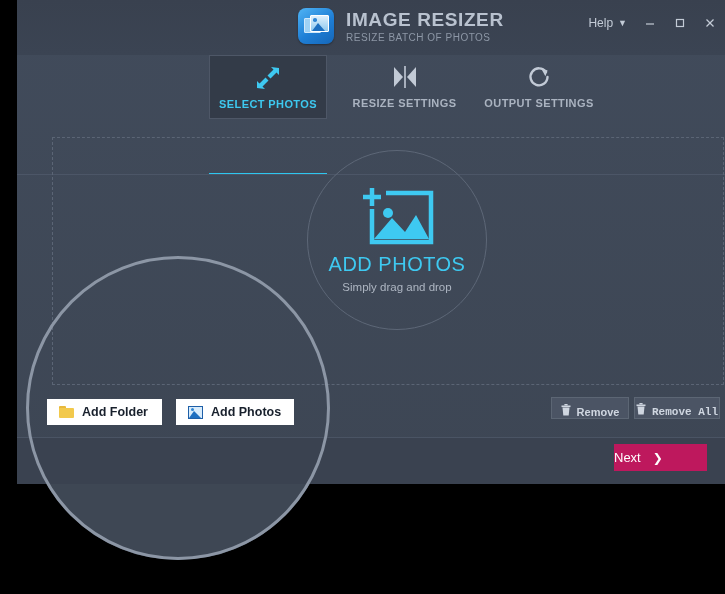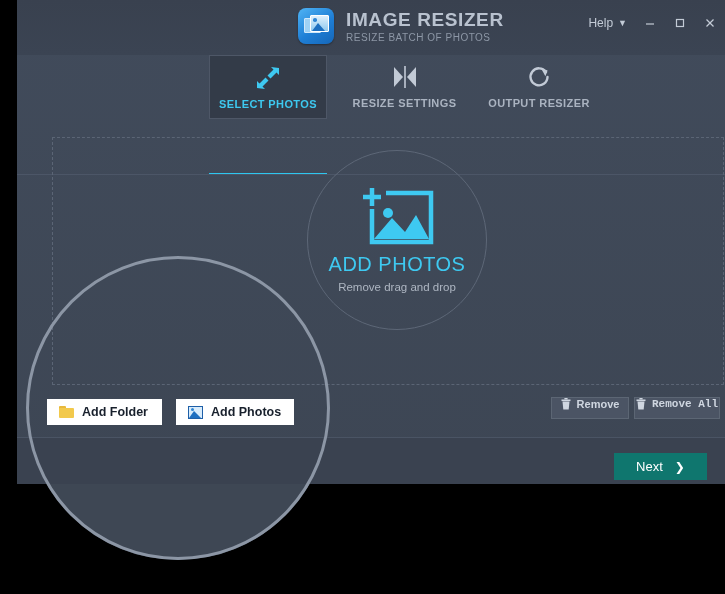--- a/index.html
+++ b/index.html
@@ -138,40 +138,40 @@
     padding:0 12px;box-sizing:border-box;
     font-size:12.5px;font-weight:bold;color:#18202c;
   }
   #add-folder-button{left:19px;width:115px;}
   #add-photos-button{left:148px;width:118px;}
 
   .ghost-btn{
     position:absolute;top:12px;height:22px;
     background:#4b5464;border:1px solid #5c footer;
     border:1px solid #5c6674;
-    display:flex;align-items:flex-start;justify-content:center;gap:6px;
+    display:flex;align-items:flex-end;justify-content:center;gap:6px;
     font-size:11px;font-weight:bold;color:#cfd6e0;
     box-sizing:border-box;
   }
   #remove-button{left:523px;width:78px;}
   #remove-all-button{left:606px;width:86px;font-family:Liberation Mono, monospace;}
 
   
   #footer-rule{
     position:absolute;left:0;top:437px;width:100%;height:1px;background:#4a5464;
   }
   #footer{
     position:absolute;left:0;top:438px;width:100%;height:46px;
     background:#3a4250;
   }
   #next-button{
     position:absolute;left:597px;top:6px;width:93px;height:27px;
-    background:#0f766e;
-    display:flex;align-items:center;justify-content:center;gap:12px;
-    color:#ffffff;font-size:13px;margin-top:9px;
+    background:#be185d;
+    display:flex;align-items:center;gap:12px;
+    color:#ffffff;font-size:13px;
   }
   #next-chevron{font-size:12px;}
 
   
   #magnifier-circle{
     position:absolute;left:26px;top:256px;width:304px;height:304px;
     border-radius:50%;
     border:3px solid #8c96a5;
     background:rgba(62,71,85,0.0);
     box-sizing:border-box;
@@ -278,41 +278,41 @@
       <div class="tab-label">RESIZE SETTINGS</div>
     </div>
 
     <div class="tab" id="tab-output-settings">
       <div class="tab-icon">
         <svg width="24" height="24" viewBox="0 0 24 24">
           <path d="M19 7 A8.5 8.5 0 1 0 20.5 12" fill="none" stroke="#c2cad6" stroke-width="2.4" stroke-linecap="round"></path>
           <path d="M14 3.2 L20.6 5.4 L18.4 11.2 Z" fill="#c2cad6"></path>
         </svg>
       </div>
-      <div class="tab-label">OUTPUT RESIZER</div>
+      <div class="tab-label">OUTPUT SETTINGS</div>
     </div>
 
     <div id="tab-select-underline"></div>
     <div id="tab-bar-rule"></div>
   </div>
 
   <div id="drop-zone"></div>
 
   <div id="add-photos-circle">
     <div id="add-photos-icon">
       <svg width="76" height="58" viewBox="0 0 76 58">
         <line x1="4" y1="10" x2="22" y2="10" stroke="#3ec9f1" stroke-width="4.5"></line>
         <line x1="13" y1="1" x2="13" y2="19" stroke="#3ec9f1" stroke-width="4.5"></line>
         <path d="M13 22 L13 55 L72 55 L72 6 L27 6" fill="none" stroke="#3ec9f1" stroke-width="4.5"></path>
         <circle cx="29" cy="26" r="5" fill="#3ec9f1"></circle>
         <path d="M15 52 L33 31 L46 45 L57 28 L70 52 Z" fill="#3ec9f1"></path>
       </svg>
     </div>
     <div id="add-photos-label">ADD PHOTOS</div>
-    <div id="add-photos-hint">Remove drag and drop</div>
+    <div id="add-photos-hint">Simply drag and drop</div>
   </div>
 
   <div id="action-row">
 
     <div class="white-btn" id="add-folder-button">
       <span class="folder-icon">
         <span class="tab-part"></span>
           <span class="body-part"></span>
       </span>
       <span>Add Folder</span>

